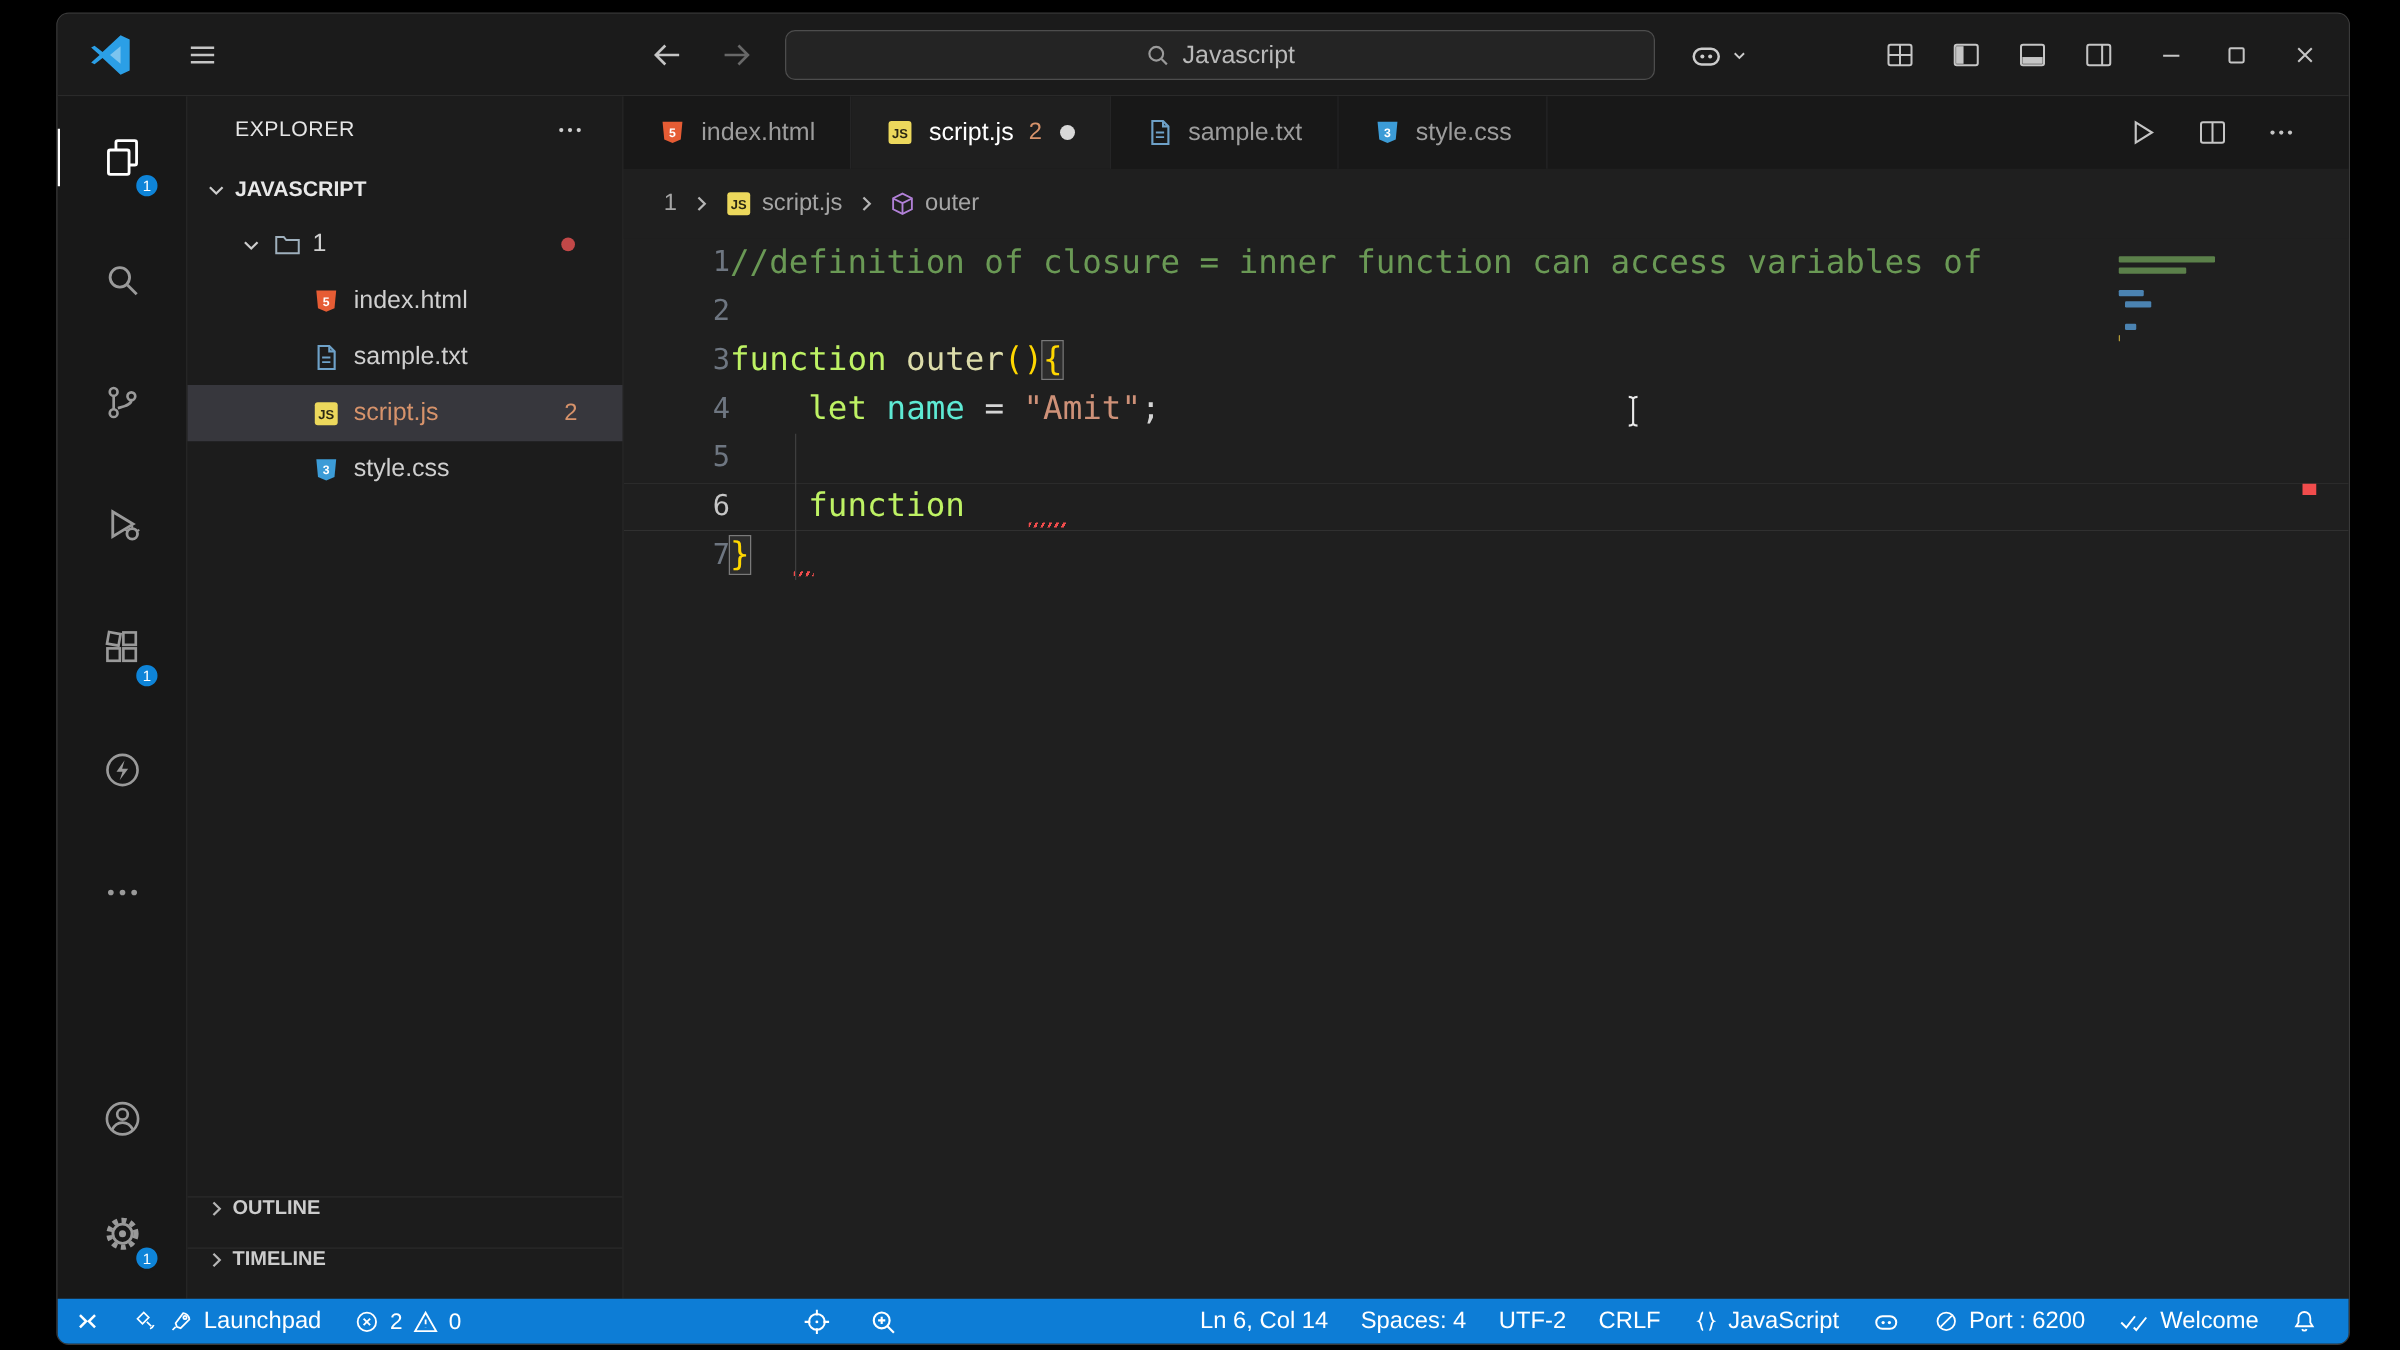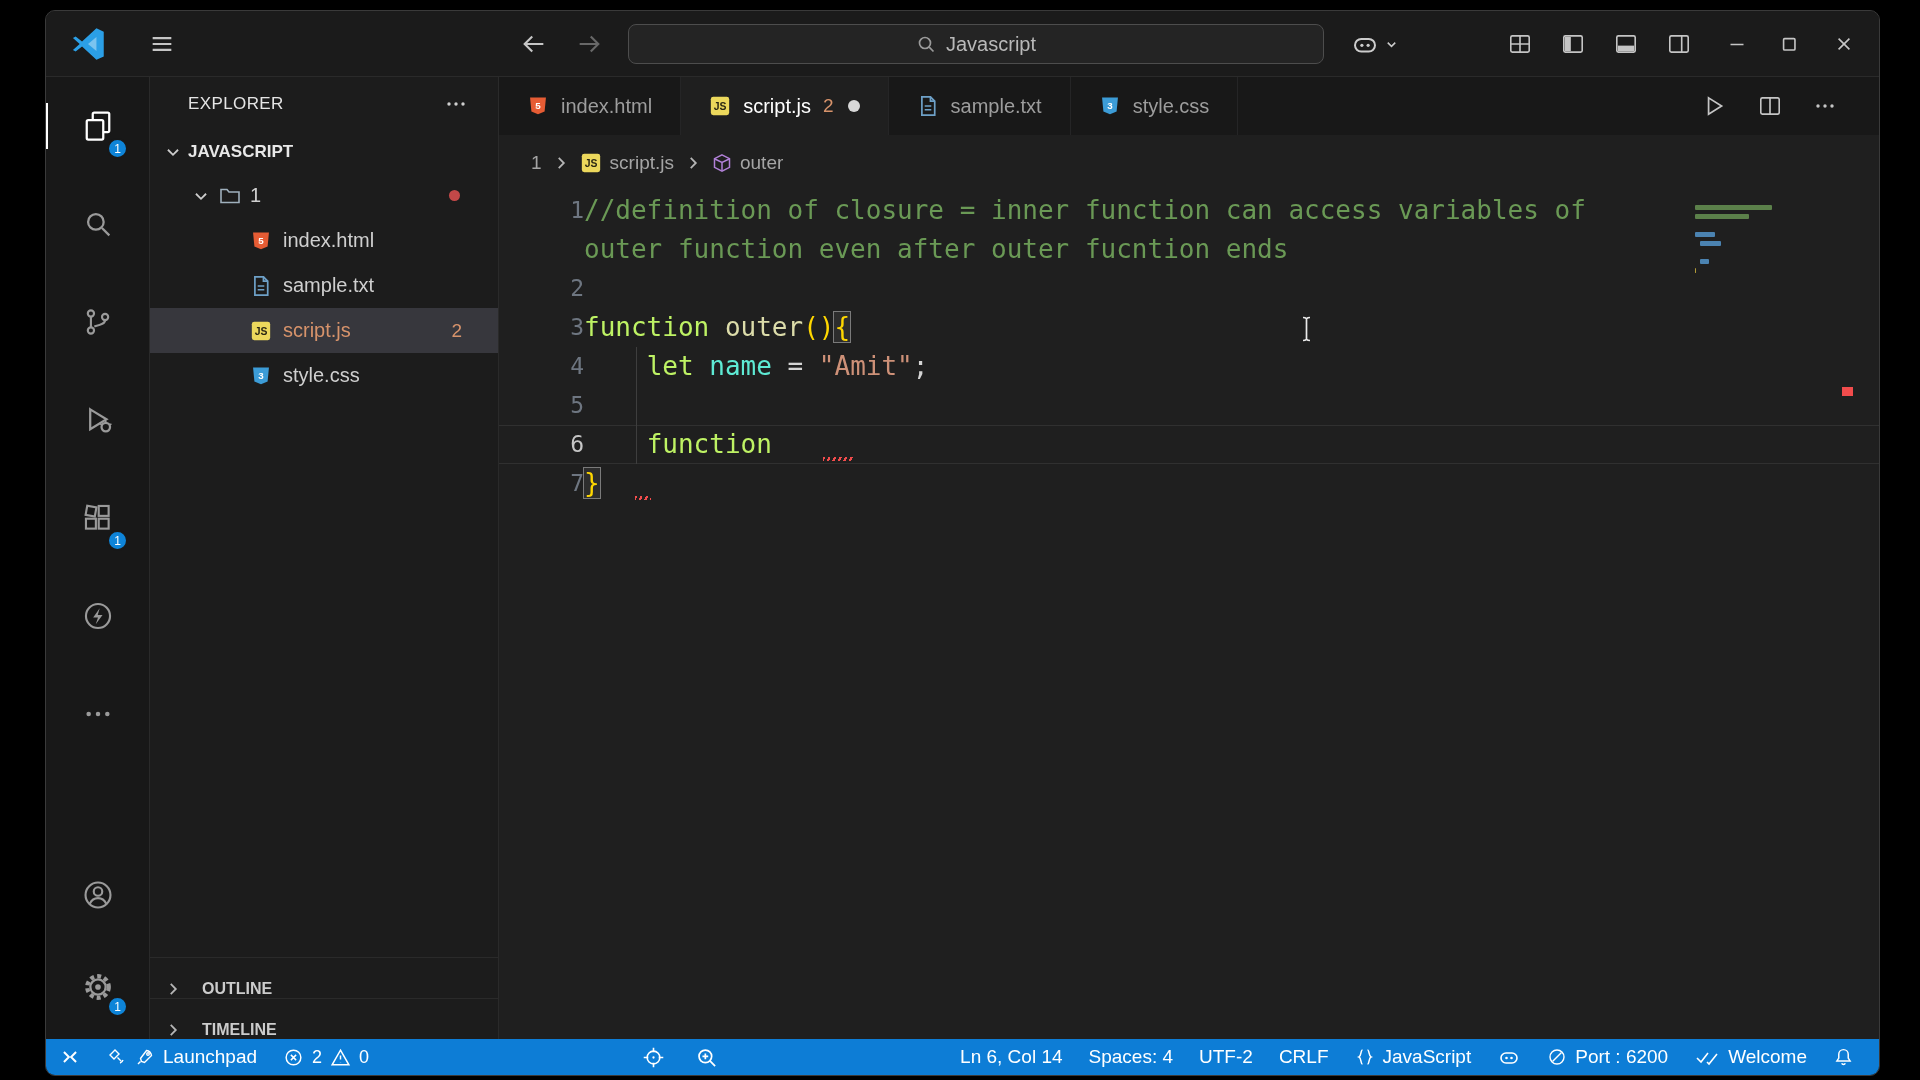--- a/index.html
+++ b/index.html
@@ -36,21 +36,21 @@
   .section-row{height:42px;display:flex;align-items:center;gap:6px;padding-left:14px;font-weight:bold;font-size:17px;color:#e8e8e8}
   .tree-row{height:45px;display:flex;align-items:center;font-size:20px;position:relative;color:#cfcfcf}
   .tree-row.folder{padding-left:42px;gap:8px}
   .tree-row.file{padding-left:100px;gap:11px}
   .tree-row.selected{background:#37373d}
   .tr-label.modified{color:var(--modified,#d7936b)}
   .tr-badge{position:absolute;right:36px;color:var(--modified,#d7936b);font-size:19px}
   .tr-dot{position:absolute;right:38px;width:11px;height:11px;border-radius:50%;background:#c24848}
   .tr-ic,.tr-chev{display:flex}
   .sb-bottom{position:absolute;left:0;right:0;bottom:0}
-  .panel-row{height:41px;border-top:1px solid #2a2a2a;display:flex;align-items:flex-end;gap:20px;padding-left:14px;
+  .panel-row{height:41px;border-top:1px solid #2a2a2a;display:flex;align-items:flex-start;gap:4px;padding-left:14px;
     font-weight:bold;font-size:16px;color:#cccccc}
 
   
   .editor{position:absolute;left:453px;top:66px;right:0;bottom:36px;background:#1f1f1f}
   .tabbar{height:58px;background:#181818;display:flex;align-items:stretch}
   .tabs{display:flex}
   .tab{display:flex;align-items:center;gap:12px;padding:0 28px;background:#181818;color:#9d9d9d;
     font-size:20px;border-right:1px solid #252526;white-space:nowrap}
   .tab.active{background:#1f1f1f;color:#fff}
   .tab-badge{color:var(--modified,#d7936b);font-size:19px}
@@ -454,21 +454,20 @@
             <svg width="20" height="20" viewBox="0 0 16 16" fill="none" stroke="#b180d7" stroke-width="1.2">
               <path d="M8 1.5 14 4.5v7L8 14.5 2 11.5v-7z"></path>
               <path d="M2.3 4.8 8 7.6l5.7-2.8M8 7.6v6.6"></path>
             </svg>
           </span>
           <span>outer</span>
         </span>
       </div>
     <div class="code">
         <div class="crow"><span class="lnum">1</span><span class="ctext"><span class="tok-comment">//definition of closure = inner function can access variables of</span></span></div>
-        <div class="crow"><span class="lnum"></span><span class="ctext"><span class="tok-comment">outer function even after outer fucntion ends</span></span></div>
         <div class="crow"><span class="lnum">2</span><span class="ctext"></span></div>
         <div class="crow"><span class="lnum">3</span><span class="ctext"><span class="tok-kw">function</span><span class="tok-plain"> </span><span class="tok-fn">outer</span><span class="tok-bracket">()</span><span class="tok-bracket bmatch">{</span></span></div>
         <div class="crow"><span class="lnum">4</span><span class="ctext"><span class="tok-plain">    </span><span class="tok-kw">let</span><span class="tok-plain"> </span><span class="tok-var">name</span><span class="tok-plain"> = </span><span class="tok-str">"Amit"</span><span class="tok-plain">;</span></span></div>
         <div class="crow"><span class="lnum">5</span><span class="ctext"></span></div>
         <div class="crow current"><span class="lnum cur">6</span><span class="ctext"><span class="tok-plain">    </span><span class="tok-kw">function</span></span><span class="squig" style="left: 323.8px; width: 31.3px;"></span></div>
         <div class="crow"><span class="lnum">7</span><span class="ctext"><span class="tok-bracket bmatch">}</span></span><span class="squig" style="left: 136px; width: 15.65px;"></span></div>
         <div class="iguide" style="left: 137px; top: 156px; height: 117px;"></div>
       </div>
     <div class="minimap">
         <div class="mm-bar" style="top: 6px; left: 0px; width: 76.8px; background: rgb(106, 153, 85);"></div>

